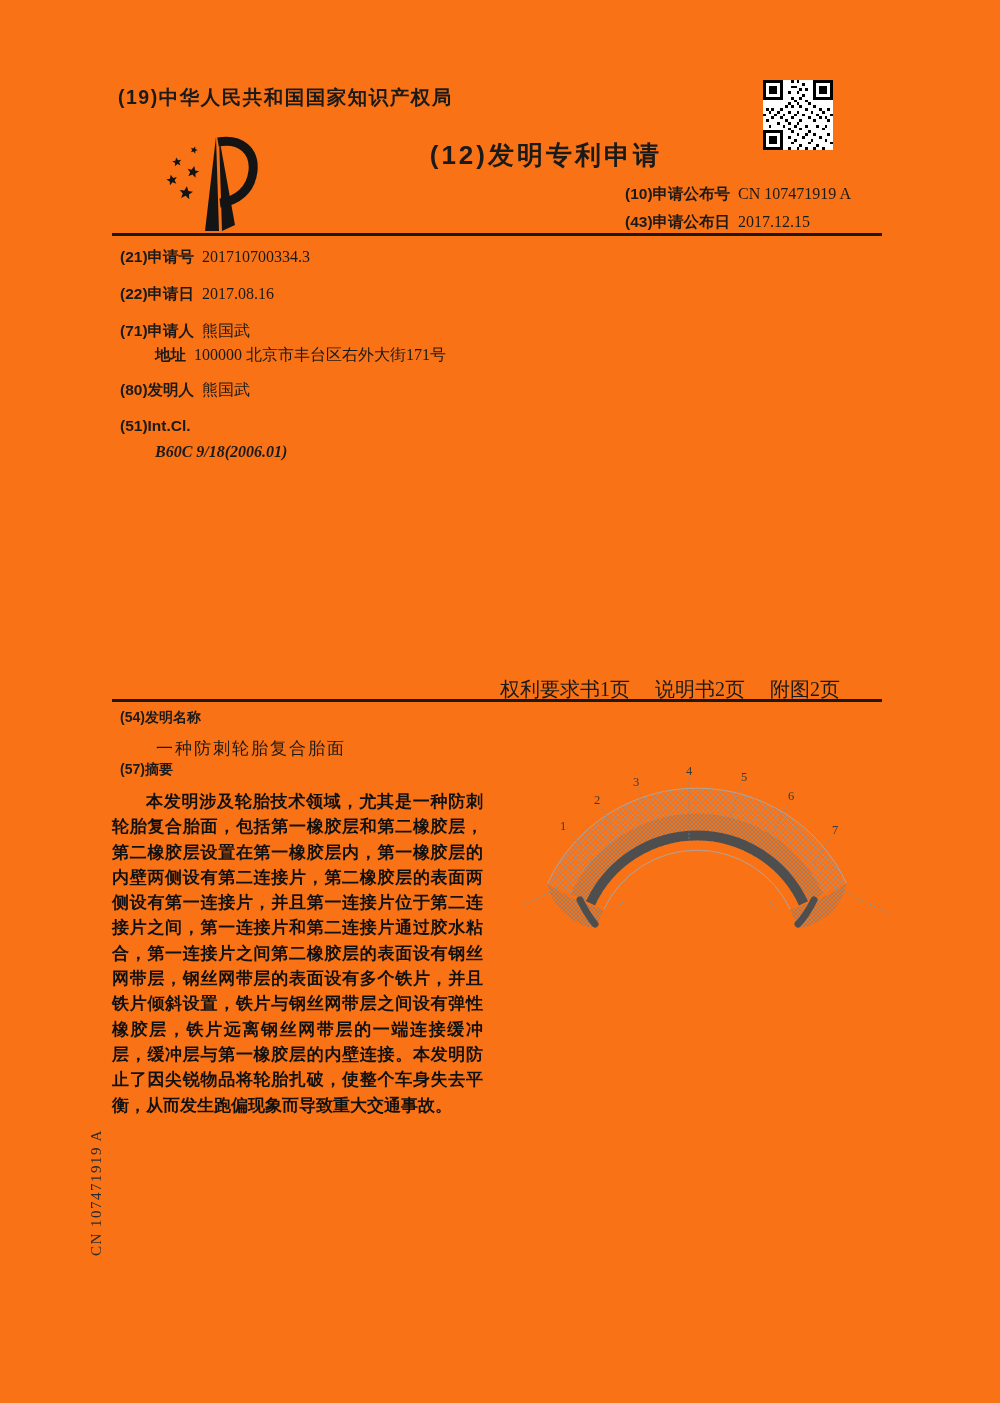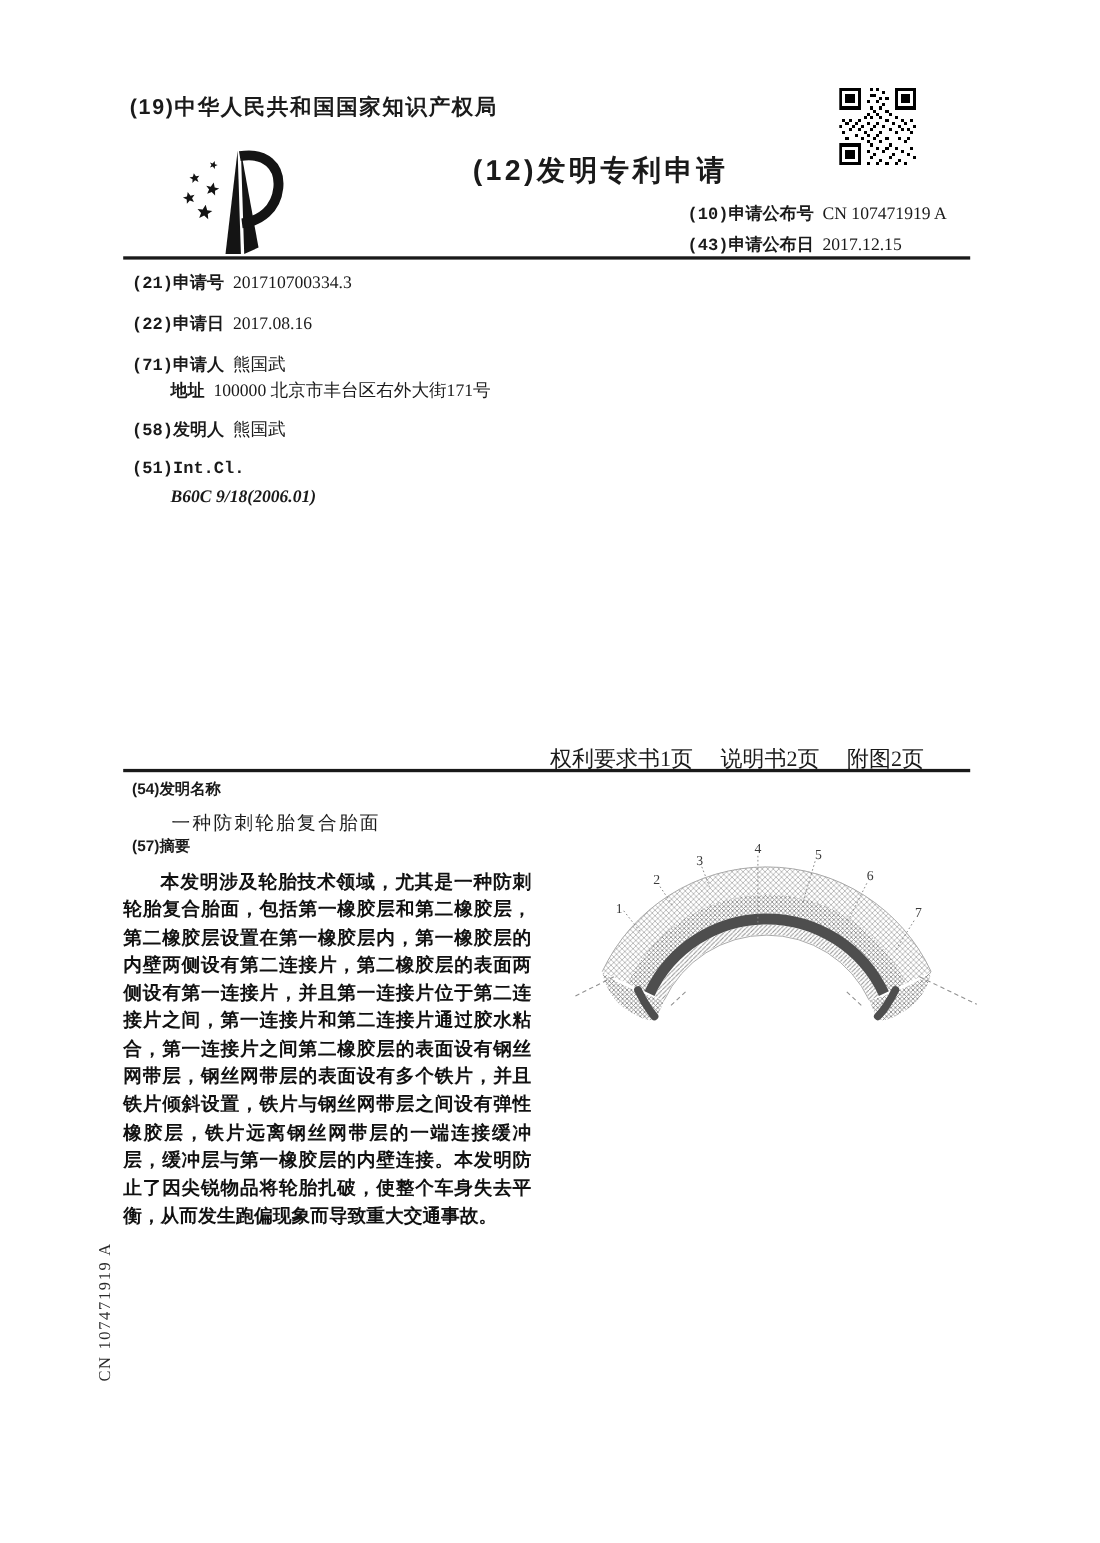--- a/index.html
+++ b/index.html
@@ -1,26 +1,26 @@
 <!DOCTYPE html>
 <html><head>
 <meta charset="utf-8">
 <style>
   html,body{margin:0;padding:0;background:#e8e8e8;}
   .page{
-    position:relative;width:1000px;height:1403px;background:#ffffff;
+    position:relative;width:1000px;height:1403px;background:#f97316;
     margin:0 auto;overflow:hidden;color:#1a1a1a;
     font-family:"Liberation Sans",sans-serif;
   }
   .abs{position:absolute;}
   .office-line{left:118px;top:84px;font-size:19.5px;font-weight:bold;letter-spacing:1.5px;}
   .doc-type{left:352px;top:138px;width:310px;text-align:right;font-size:26px;font-weight:bold;letter-spacing:3px;}
   .pub-block{left:625px;top:184px;}
   .pub-row{height:28px;white-space:nowrap;}
-  .lbl{font-weight:bold;font-size:15.5px;font-family:Liberation Mono, monospace;}
+  .lbl{font-weight:bold;font-size:15.5px;font-family:Liberation Sans, sans-serif;}
   .val{font-size:16px;font-family:"Liberation Serif",serif;margin-left:8px;}
   .rule{left:112px;width:770px;background:#1a1a1a;}
   .rule1{top:233px;height:3px;}
   .rule2{top:699px;height:2.5px;}
   .field{white-space:nowrap;}
   .addr{left:155px;}
   .intcl-val{left:155px;font-family:"Liberation Serif",serif;font-style:italic;font-weight:bold;font-size:16px;}
   .pages-info{left:480px;top:676px;width:356px;text-align:right;font-family:Liberation Serif, serif;font-size:20px;white-space:nowrap;}
   .pages-info span{margin-left:20px;}
   .sec-label{font-weight:bold;font-size:14px;}
@@ -92,21 +92,21 @@
   <div class="abs field" style="left:120px;top:284px;">
     <span class="lbl">(22)申请日</span><span class="val">2017.08.16</span>
   </div>
   <div class="abs field" style="left:120px;top:321px;">
     <span class="lbl">(71)申请人</span><span class="val">熊国武</span>
   </div>
   <div class="abs field addr" style="top:345px;">
     <span class="lbl">地址</span><span class="val">100000 北京市丰台区右外大街171号</span>
   </div>
   <div class="abs field" style="left:120px;top:380px;">
-    <span class="lbl">(58)发明人</span><span class="val">熊国武</span>
+    <span class="lbl">(80)发明人</span><span class="val">熊国武</span>
   </div>
   <div class="abs field" style="left:120px;top:417px;">
     <span class="lbl">(51)Int.Cl.</span>
   </div>
   <div class="abs field intcl-val" style="top:443px;font-family:Liberation Serif, serif;">B60C 9/18(2006.01)</div>
 
   <div class="abs pages-info">
     <span>权利要求书1页</span>
     <span>说明书2页</span>
     <span>附图2页</span>

